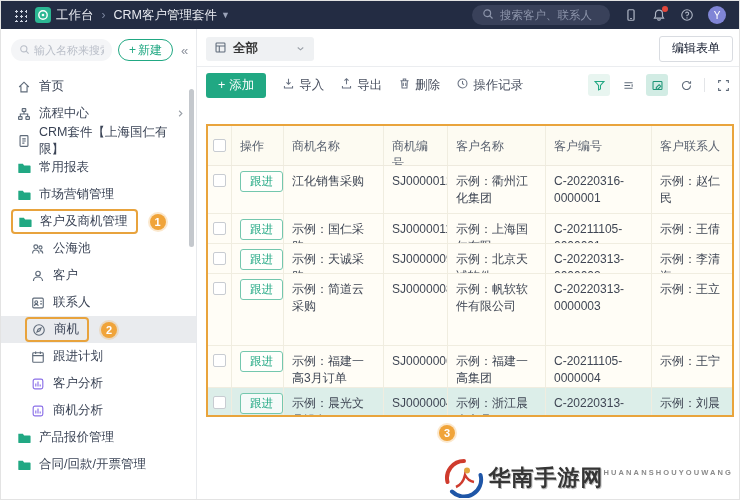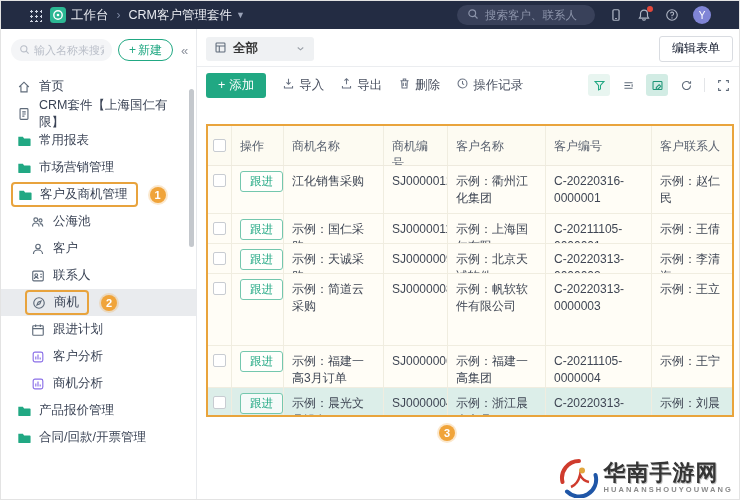--- a/index.html
+++ b/index.html
@@ -1,20 +1,20 @@
 <!DOCTYPE html>
 <html><head>
 <meta charset="utf-8">
 <style>
   * { margin:0; padding:0; box-sizing:border-box; }
   body { font-family:"Liberation Sans","DejaVu Sans",sans-serif; background:#fff; }
   .screen { position:relative; width:740px; height:500px; overflow:hidden; background:#fff; border:1px solid #e3e3e3; }
 
   
-  .topbar { height:28px; background:#232c43; display:flex; align-items:center; padding:0 28px; color:#e8eaf0; font-size:12.5px; }
+  .topbar { height:28px; background:#232c43; display:flex; align-items:center; padding:0 13px; color:#e8eaf0; font-size:12.5px; }
   .tb-left { display:flex; align-items:center; gap:8px; }
   .grid-icon { width:13px; height:13px; background-image:radial-gradient(circle,#cdd3e0 1.1px,transparent 1.4px); background-size:5px 5px; background-position:0 0; cursor:pointer; }
   .ws { display:flex; align-items:center; gap:5px; cursor:pointer; }
   .ws-icon svg { display:block; }
   .crumb-sep { color:#7d87a0; font-size:12px; }
   .app-title { display:flex; align-items:center; gap:4px; cursor:pointer; }
   .caret-down { color:#9aa3b8; font-size:9px; }
   .tb-right { margin-left:auto; display:flex; align-items:center; gap:14px; }
   .search-pill { display:flex; align-items:center; gap:6px; background:#39415a; border-radius:13px; height:20px; padding:0 10px; width:138px; color:#8d95ab; }
   .search-pill input { border:0; outline:0; background:transparent; color:#aeb5c9; font-size:11.5px; width:100px; }
@@ -82,21 +82,21 @@
   #tbody .trow:nth-child(6){ height:27px; border-bottom:0; }
   .trow.hl { background:#dceee9; }
   .follow-btn { border:1px solid #74c7ae; color:#21a883; background:rgba(255,255,255,.7); border-radius:3px; font-size:11.5px; padding:2px 9px; cursor:pointer; white-space:nowrap; }
   .c-action { padding-top:5px; }
   .mono { letter-spacing:0; }
 
   .badge3-row { display:flex; justify-content:center; width:470px; margin-top:8px; }
 
   
   .watermark { position:absolute; right:6px; bottom:3px; display:flex; align-items:center; gap:5px; }
-  .wm-text { display:flex; flex-direction:column; line-height:1; }
+  .wm-text { display:flex; flex-direction:row; line-height:1; }
   .wm-title { font-size:22px; font-weight:bold; color:#353535; letter-spacing:1px; text-shadow:1px 1px 0 #bbb; }
   .wm-sub { font-size:7.5px; color:#8a8a8a; letter-spacing:2.1px; margin-top:2px; font-weight:bold; }
 </style>
 </head>
 <body>
 
 <div class="screen">
 
   <header class="topbar">
     <div class="tb-left">
@@ -175,20 +175,39 @@
                 </svg>
               </span>
       <span class="sb-label">首页</span>
     </span>
 
   </div>
           <div class="sb-item">
     <span class="sb-core">
       <span class="sb-icon">
                 <svg width="14" height="14" viewBox="0 0 16 16" fill="none" stroke="currentColor" stroke-width="1.3">
+                  <rect x="6" y="1.8" width="4" height="3.2" rx=".5"></rect>
+                  <rect x="1.8" y="11" width="4" height="3.2" rx=".5"></rect>
+                  <rect x="10.2" y="11" width="4" height="3.2" rx=".5"></rect>
+                  <path d="M8 5v3M8 8H3.8v3M8 8h4.2v3"></path>
+                </svg>
+              </span>
+      <span class="sb-label">流程中心</span>
+    </span>
+
+    <span class="sb-arrow">
+              <svg width="11" height="11" viewBox="0 0 16 16" fill="none" stroke="currentColor" stroke-width="1.6">
+                <path d="M6 4l4 4-4 4"></path>
+              </svg>
+            </span>
+  </div>
+          <div class="sb-item">
+    <span class="sb-core">
+      <span class="sb-icon">
+                <svg width="14" height="14" viewBox="0 0 16 16" fill="none" stroke="currentColor" stroke-width="1.3">
                   <rect x="3.5" y="1.8" width="9" height="12.4" rx="1"></rect>
                   <path d="M6 5.5h4M6 8h4M6 10.5h2.5"></path>
                 </svg>
               </span>
       <span class="sb-label">CRM套件【上海国仁有限】</span>
     </span>
 
   </div>
           <div class="sb-item">
     <span class="sb-core">

